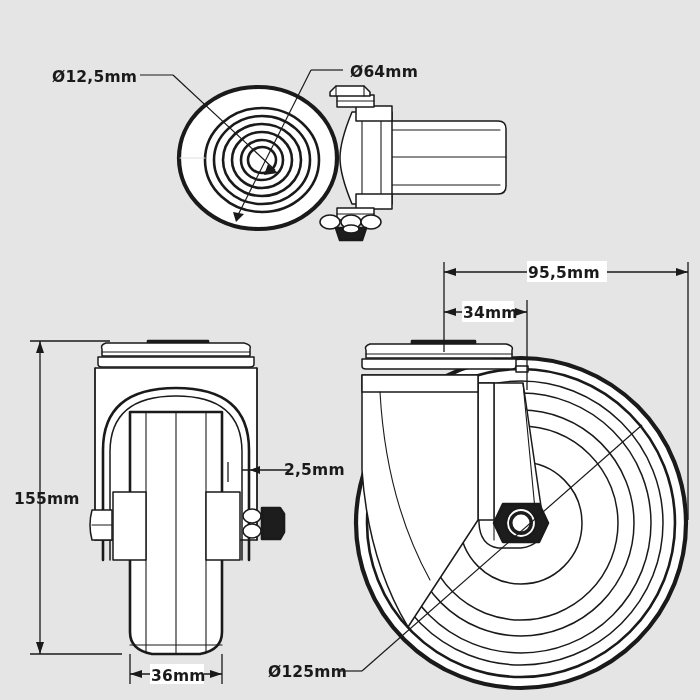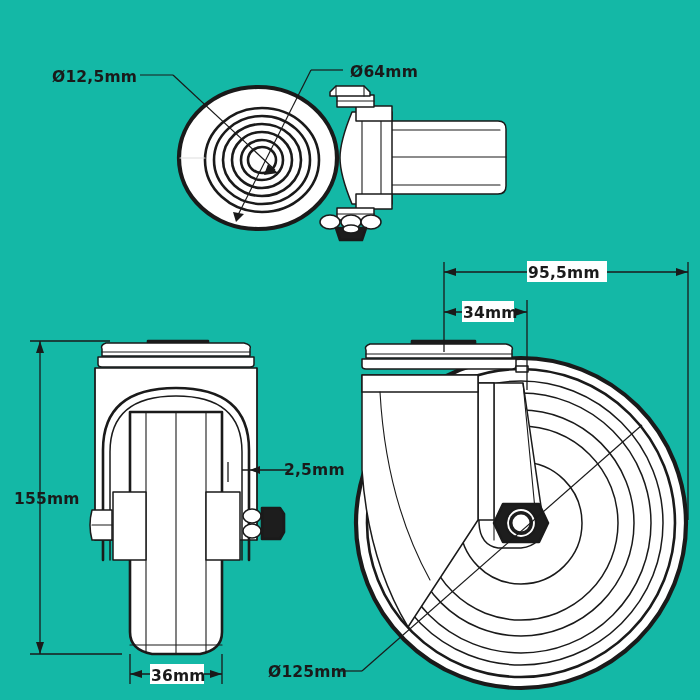--- a/index.html
+++ b/index.html
@@ -11,21 +11,21 @@
   body {
     width: 700px;
     height: 700px;
     overflow: hidden;
     font-family: "DejaVu Sans", sans-serif;
   }
   #sheet {
     position: relative;
     width: 700px;
     height: 700px;
-    background: #14b8a6;
+    background: #e5e5e5;
   }
   #drawing {
     position: absolute;
     left: 0;
     top: 0;
     width: 700px;
     height: 700px;
   }
   .dimtext {
     font-family: "DejaVu Sans", sans-serif;

